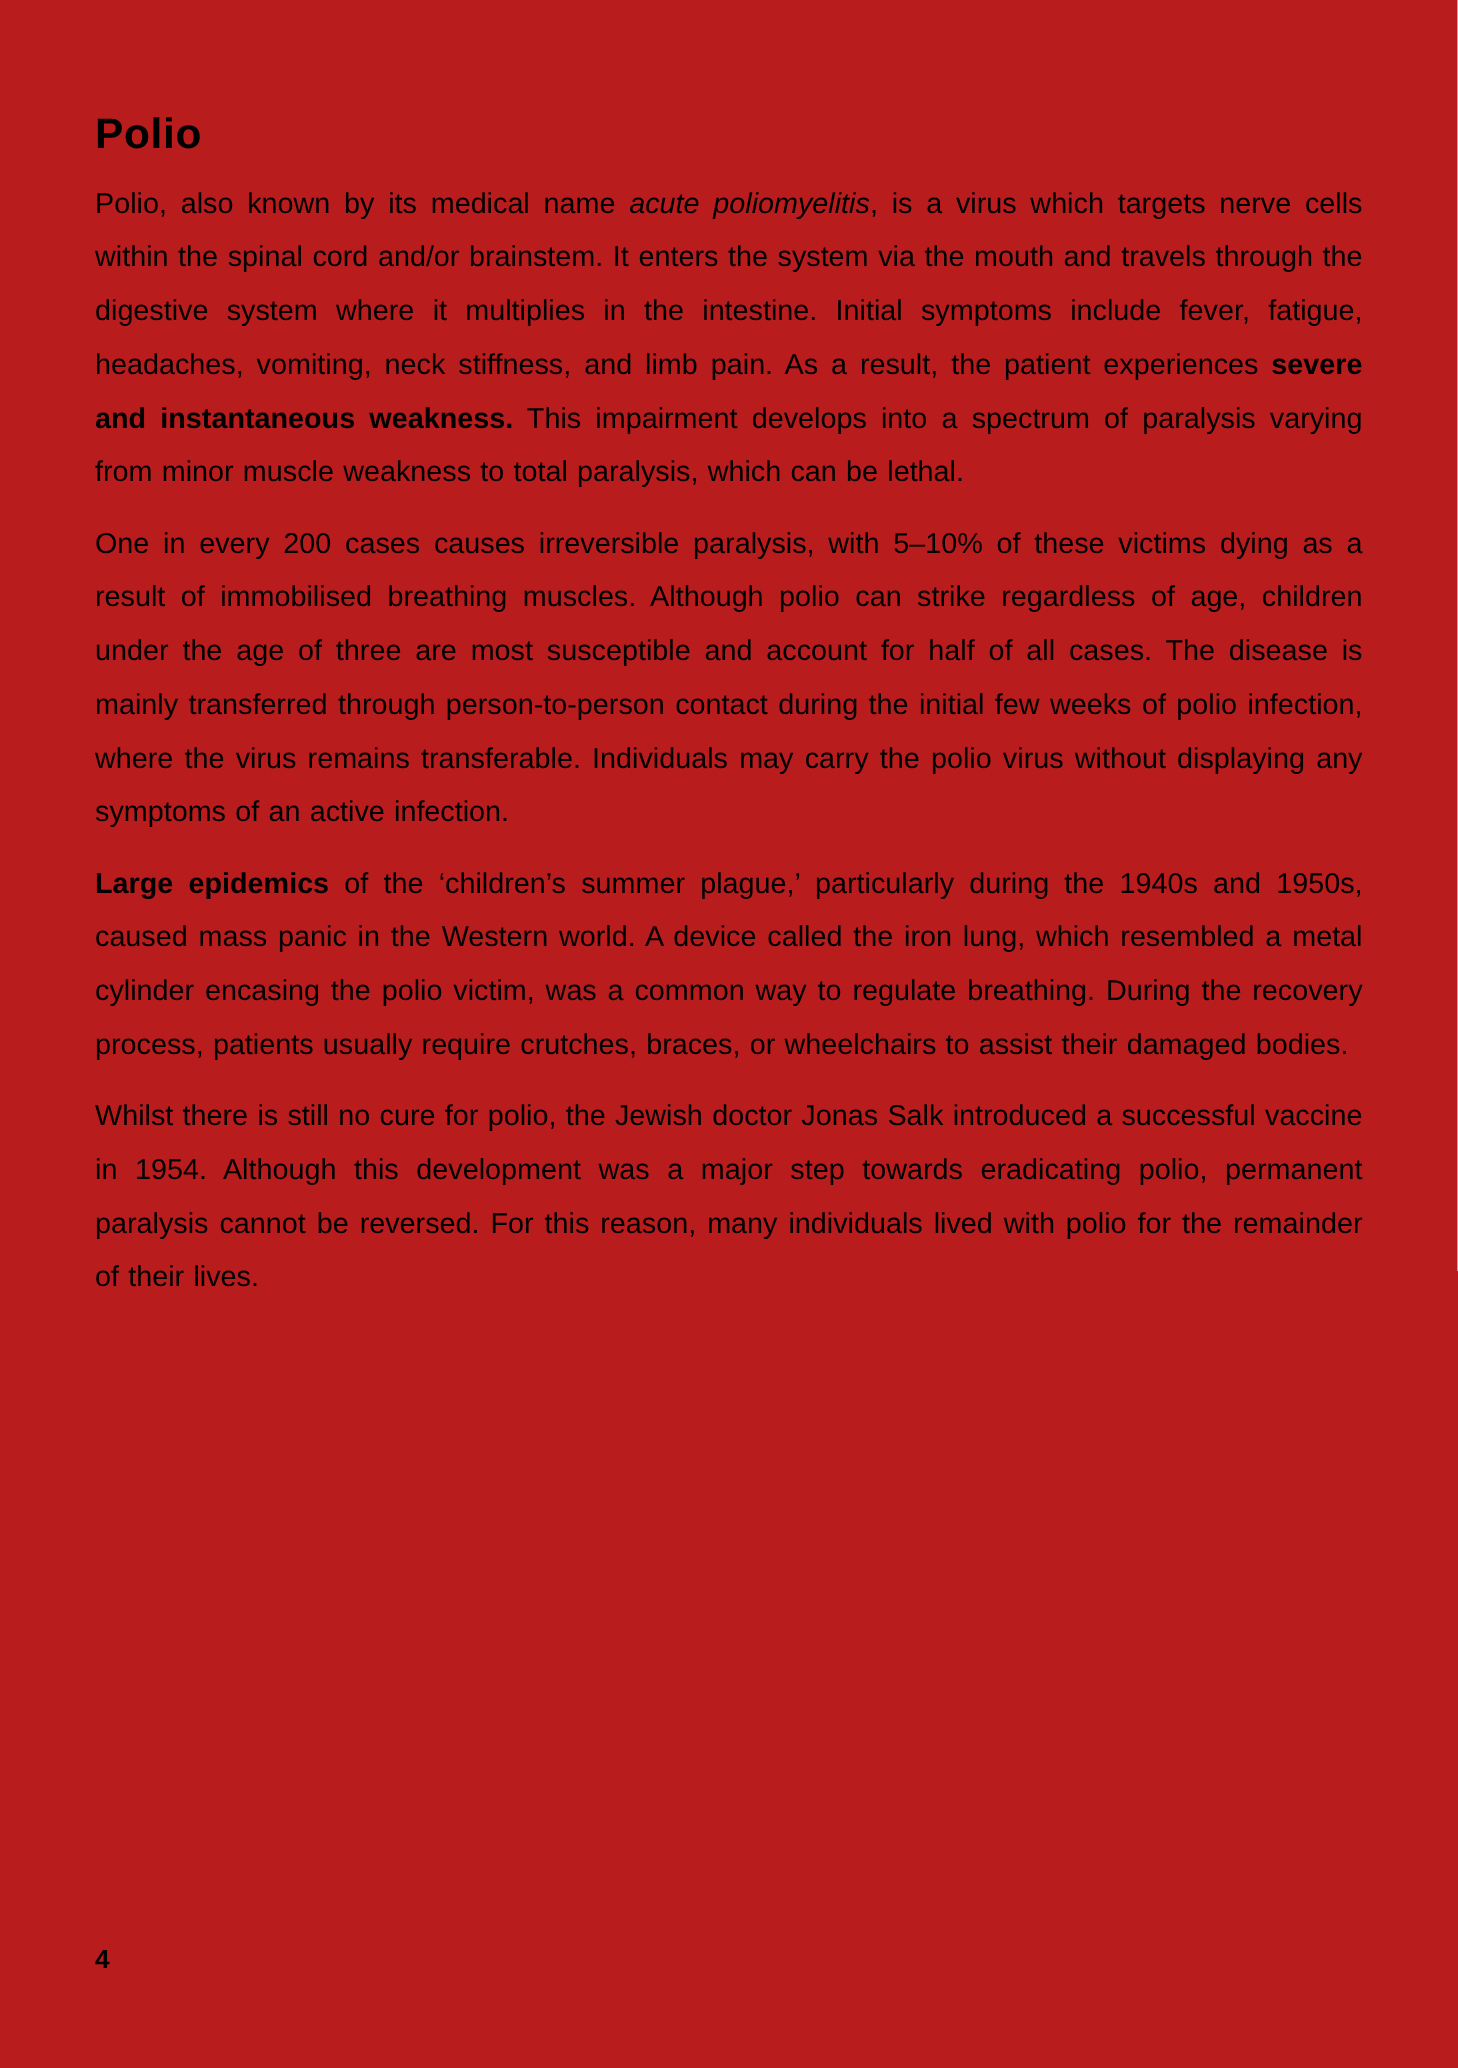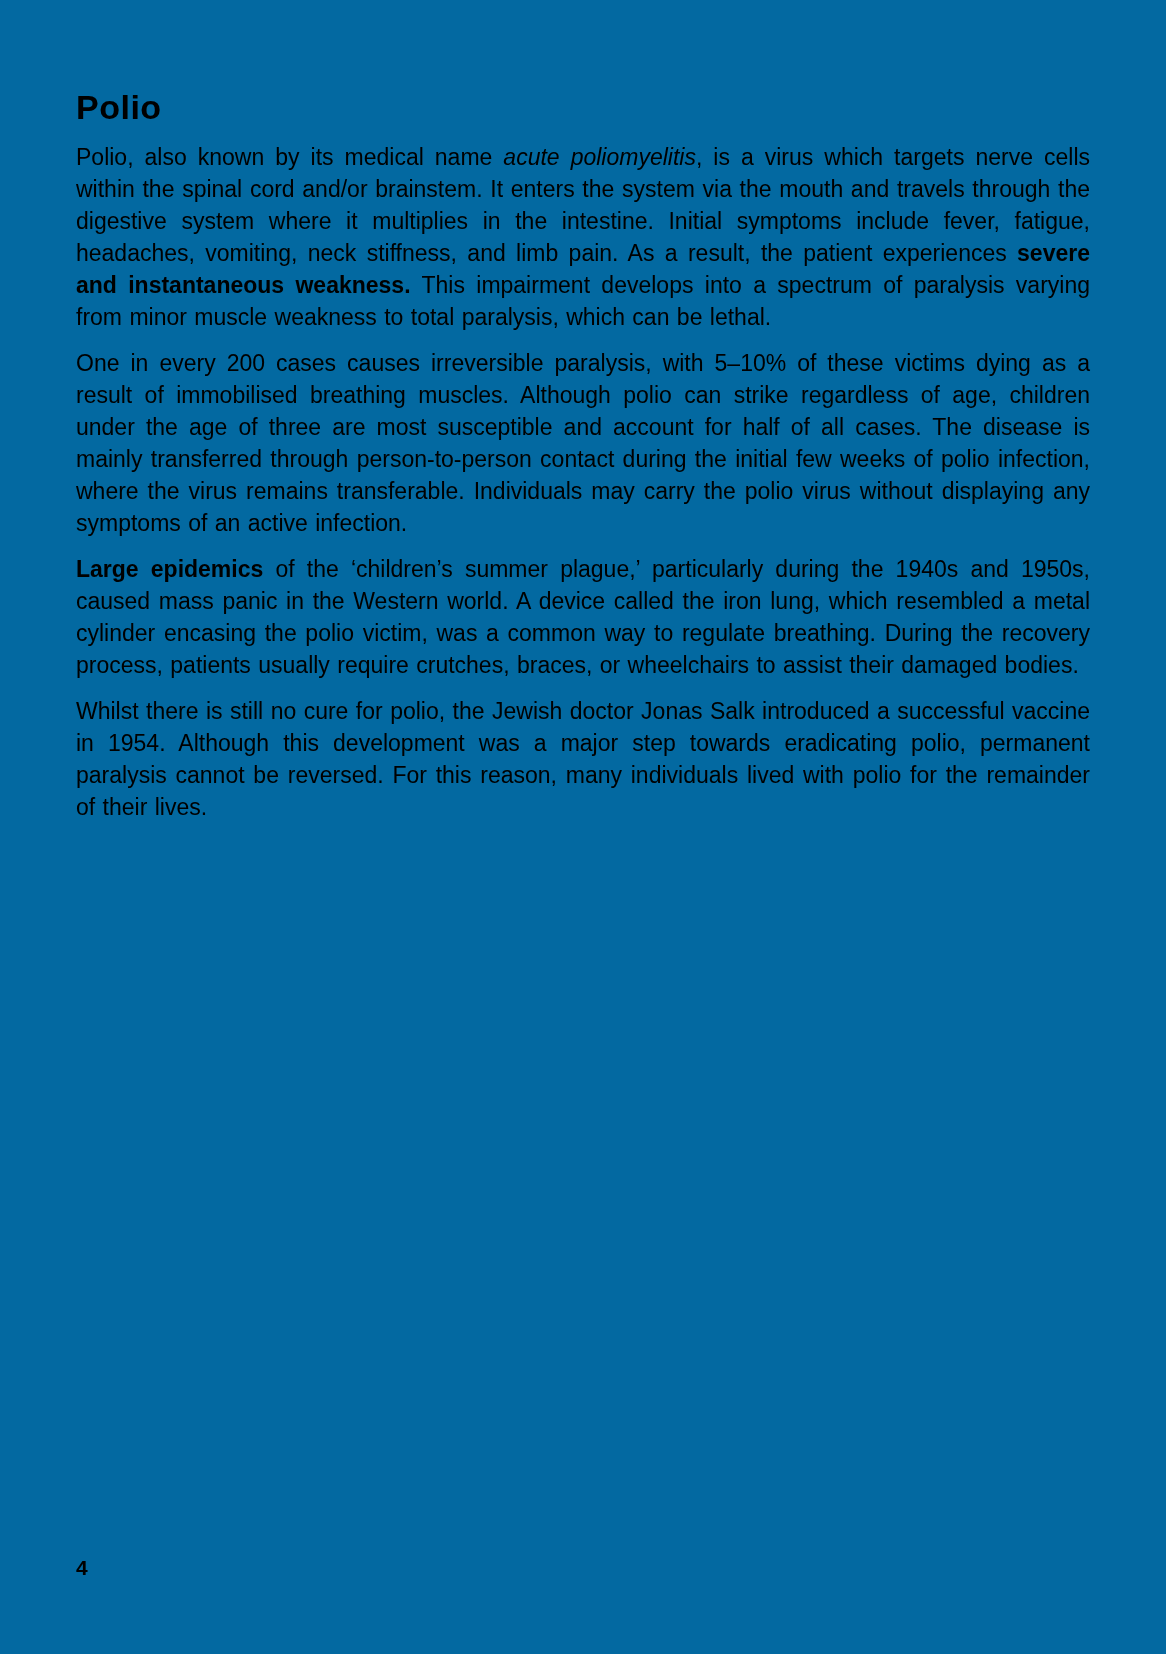--- a/index.html
+++ b/index.html
@@ -4,36 +4,36 @@
 <style>
   html, body {
     margin: 0;
     padding: 0;
     background: #ffffff;
   }
   .page {
     position: relative;
     width: 1166px;
     height: 1654px;
-    background: #0369a1;
+    background: #b91c1c;
     color: #000000;
     font-family: "Liberation Sans", sans-serif;
     box-sizing: border-box;
     padding: 88px 76px 0 76px;
     overflow: hidden;
   }
   h1.doc-title {
     font-size: 34px;
     font-weight: bold;
     margin: 0 0 14px 0;
     letter-spacing: 0.5px;
   }
   .body-text p {
     font-size: 23px;
-    line-height: 32px;
+    line-height: 43px;
     text-align: justify;
     margin: 0 0 14px 0;
     word-spacing: 1px;
   }
   .body-text p span.b { font-weight: bold; }
   .body-text p span.i { font-style: italic; }
   .footer {
     position: absolute;
     left: 76px;
     right: 76px;

